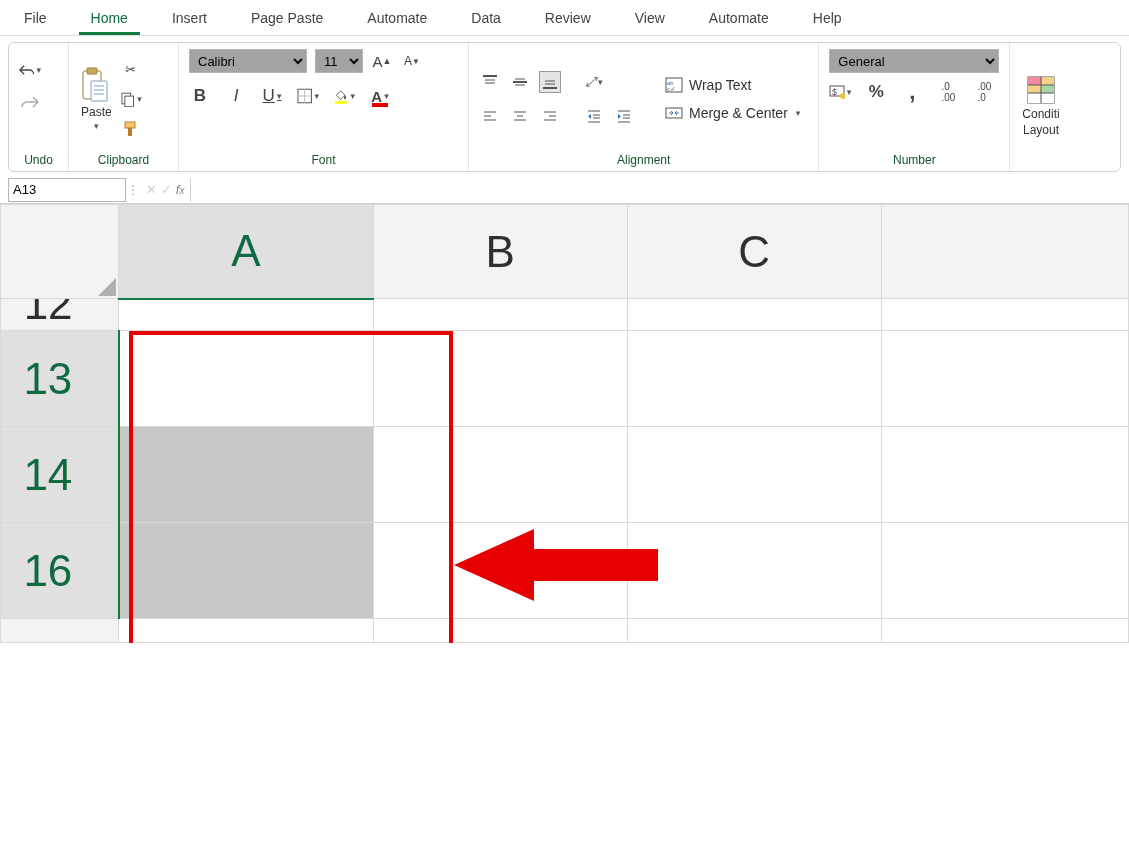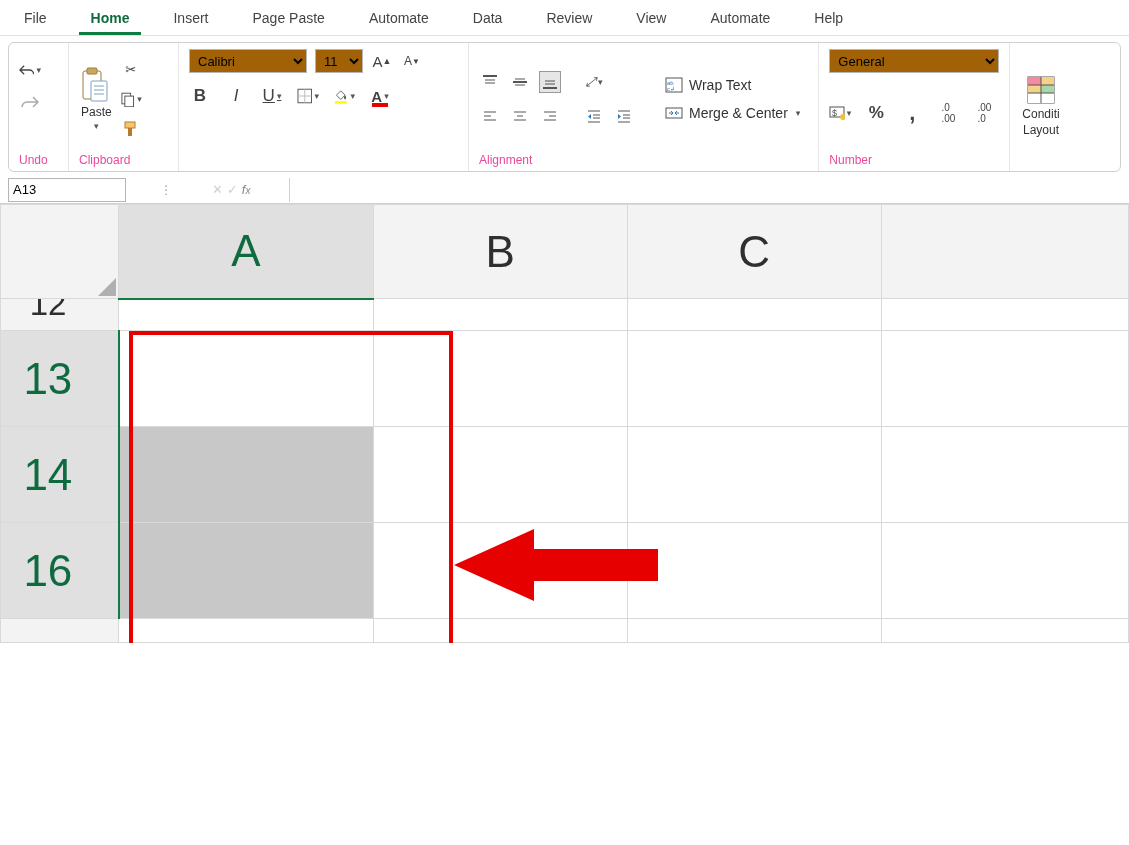--- a/index.html
+++ b/index.html
@@ -21,21 +21,21 @@
     border-bottom: 1px solid #e0e0e0;
   }
   .menubar .tab {
     padding: 8px 12px 6px 12px;
     font-size: 14px;
     color: #444;
     cursor: pointer;
     border-bottom: 3px solid transparent;
   }
   .menubar .tab.active {
-    font-weight: 700;
+    font-weight: 400;
     color: #0f6b3f;
     border-bottom: 3px solid #107c41;
   }
   
   .ribbon {
     display: flex;
     height: 130px;
     background: #fff;
     border-bottom: 1px solid #d0d0d0;
     position: relative;
@@ -51,23 +51,23 @@
     min-width: 60px;
   }
   .group:last-child { border-right: none; }
   .group-body {
     flex: 1;
     display: flex;
     align-items: center;
     gap: 6px;
   }
   .group-label {
-    text-align: left;
+    text-align: center;
     font-size: 12px;
-    color: #ec4899;
+    color: #14532d;
     padding: 4px 0 2px 0;
     position: relative;
   }
   .vcol {
     display: flex;
     flex-direction: column;
     align-items: center;
     gap: 4px;
   }
   .hrow {
@@ -97,21 +97,21 @@
   .dropdown-caret::after {
     content: "▾";
     font-size: 9px;
     margin-left: 2px;
     color: #555;
   }
   select.fontname, select.fontsize, select.numfmt {
     height: 24px;
     font-size: 13px;
     border: 1px solid #b5b5b5;
-    background: #a16207;
+    background: #a3a3a3;
     padding: 0 4px;
   }
   select.fontname { width: 118px; }
   select.fontsize { width: 48px; }
   select.numfmt { width: 170px; }
   .iconbox {
     display:inline-flex;
     align-items:center;
     justify-content:center;
   }
@@ -123,21 +123,20 @@
     cursor: pointer;
     font-size: 14px;
   }
   
   .fxbar {
     display: flex;
     align-items: center;
     height: 28px;
     border-bottom: 1px solid #d0d0d0;
     margin-top: 4px;
-    gap: 33px;
   }
   .namebox {
     width: 118px;
     height: 24px;
     margin-left: 8px;
     border: 1px solid #b5b5b5;
     font-size: 13px;
     padding: 0 4px;
     background: #fff;
   }
@@ -197,21 +196,21 @@
     padding-right: 24px;
     color: #2f2f2f;
   }
   .rowhdr.selrow {
     background: #e0e0e0;
     border-right: 2px solid #107c41;
     color: #0f6b3f;
   }
   .rowhdr.cutrow {
     height: 32px;
-    font-size: 33px;
+    font-size: 44px;
     vertical-align: top;
     line-height: 8px;
     overflow: hidden;
   }
   td.cell {
     background: #fff;
     height: 96px;
     width: 320px;
   }
   td.cell.sel {
@@ -348,20 +347,21 @@
             </svg>
         </span>
         <span class="smallbtn dropdown-caret">
           <span style="font-size:15px;font-weight:600;">A</span>
           <svg width="16" height="4" style="position:absolute;margin-top:18px;">
               <rect width="16" height="4" fill="#e60000"></rect>
             </svg>
         </span>
       </div>
     </div>
+    <div class="group-label">Font</div>
   </div>
 
   <div class="group" style="min-width:350px;">
     <div class="group-body" style="gap:22px;">
       <div class="vcol" style="gap:12px;">
         <div class="hrow">
           <span class="smallbtn">
               <svg width="16" height="16">
                 <line x1="1" y1="2" x2="15" y2="2" stroke="#555" stroke-width="2"></line>
                 <line x1="3" y1="6" x2="13" y2="6" stroke="#555"></line>
@@ -447,21 +447,21 @@
               <path d="M4 8 L7 8 M6 6 L8 8 L6 10 M14 8 L11 8 M12 6 L10 8 L12 10" stroke="#3b78b5" fill="none"></path>
             </svg>
           <span>Merge &amp; Center</span>
         </div>
       </div>
     </div>
     <div class="group-label">Alignment</div>
   </div>
 
   <div class="group" style="min-width:190px;">
-    <div class="group-body vcol" style="align-items:flex-start;gap:29px;">
+    <div class="group-body vcol" style="align-items:flex-start;gap:8px;">
       <select class="numfmt">
         <option>General</option>
       </select>
       <div class="hrow" style="gap:14px;">
         <span class="smallbtn dropdown-caret">
           <svg width="18" height="16">
               <rect x="1" y="2" width="14" height="10" fill="none" stroke="#555"></rect>
               <text x="3" y="11" font-size="9" fill="#555">$</text>
               <circle cx="14" cy="12" r="3" fill="#f0c040"></circle>
             </svg>

